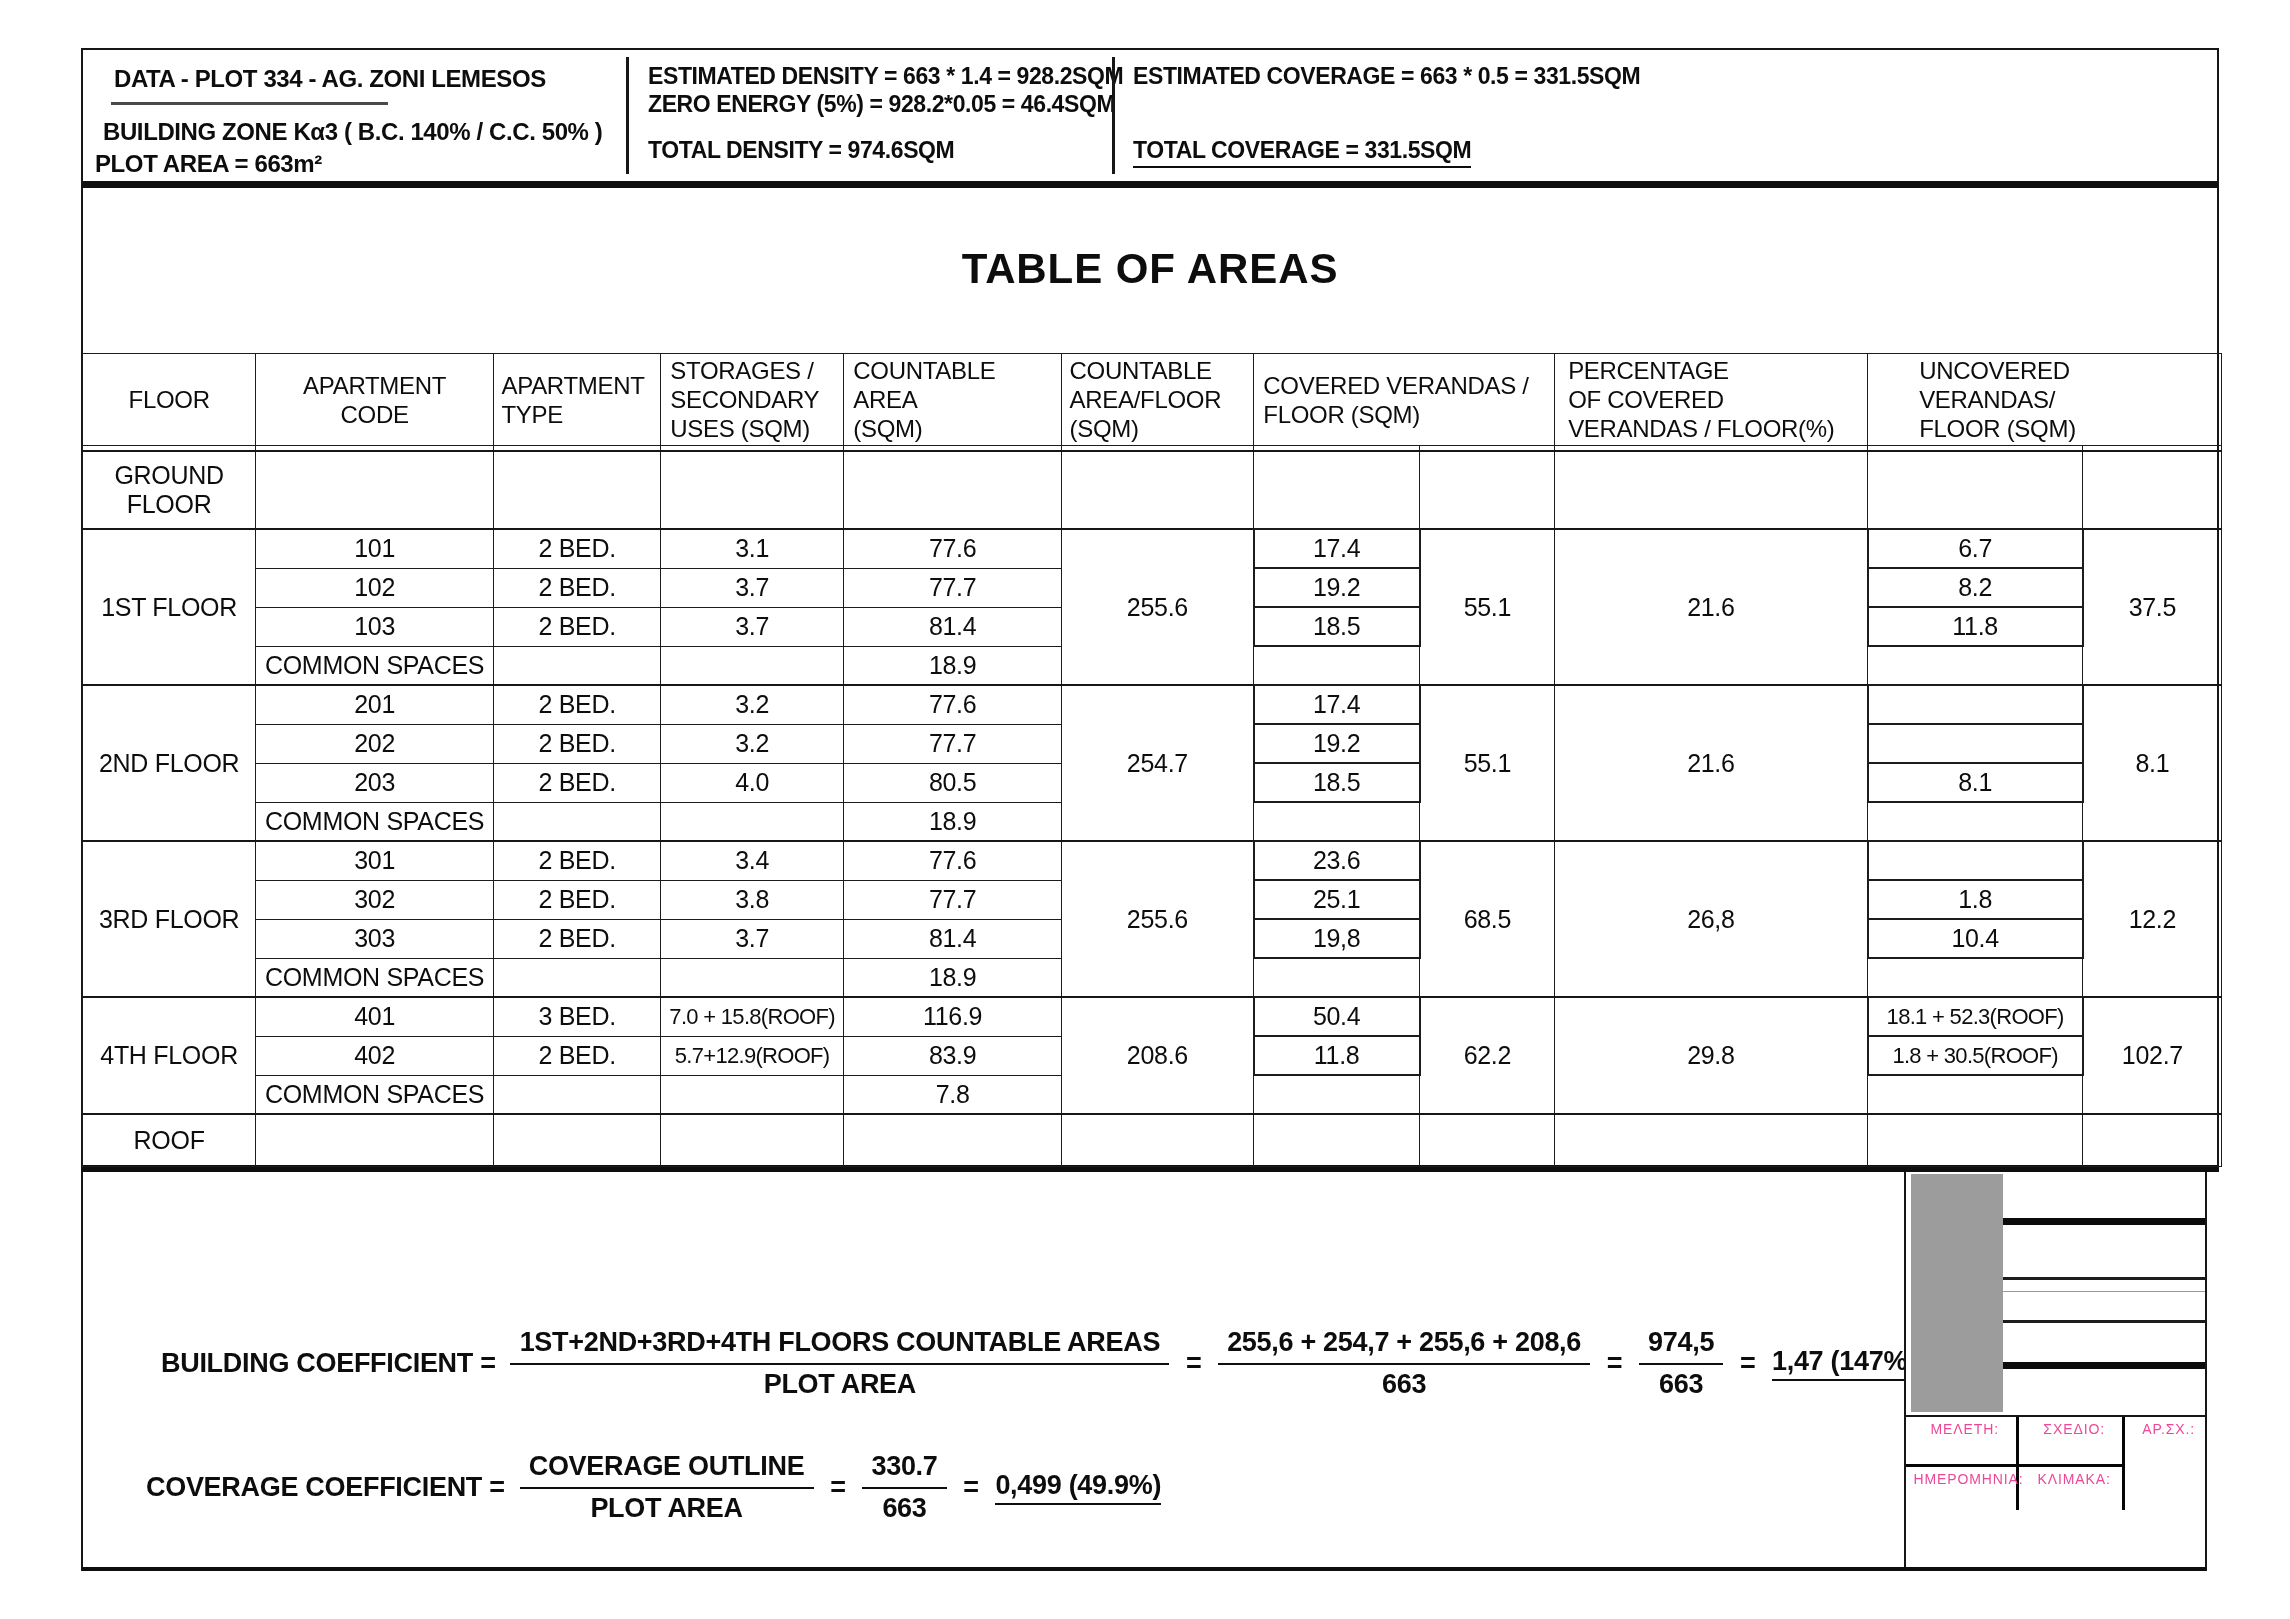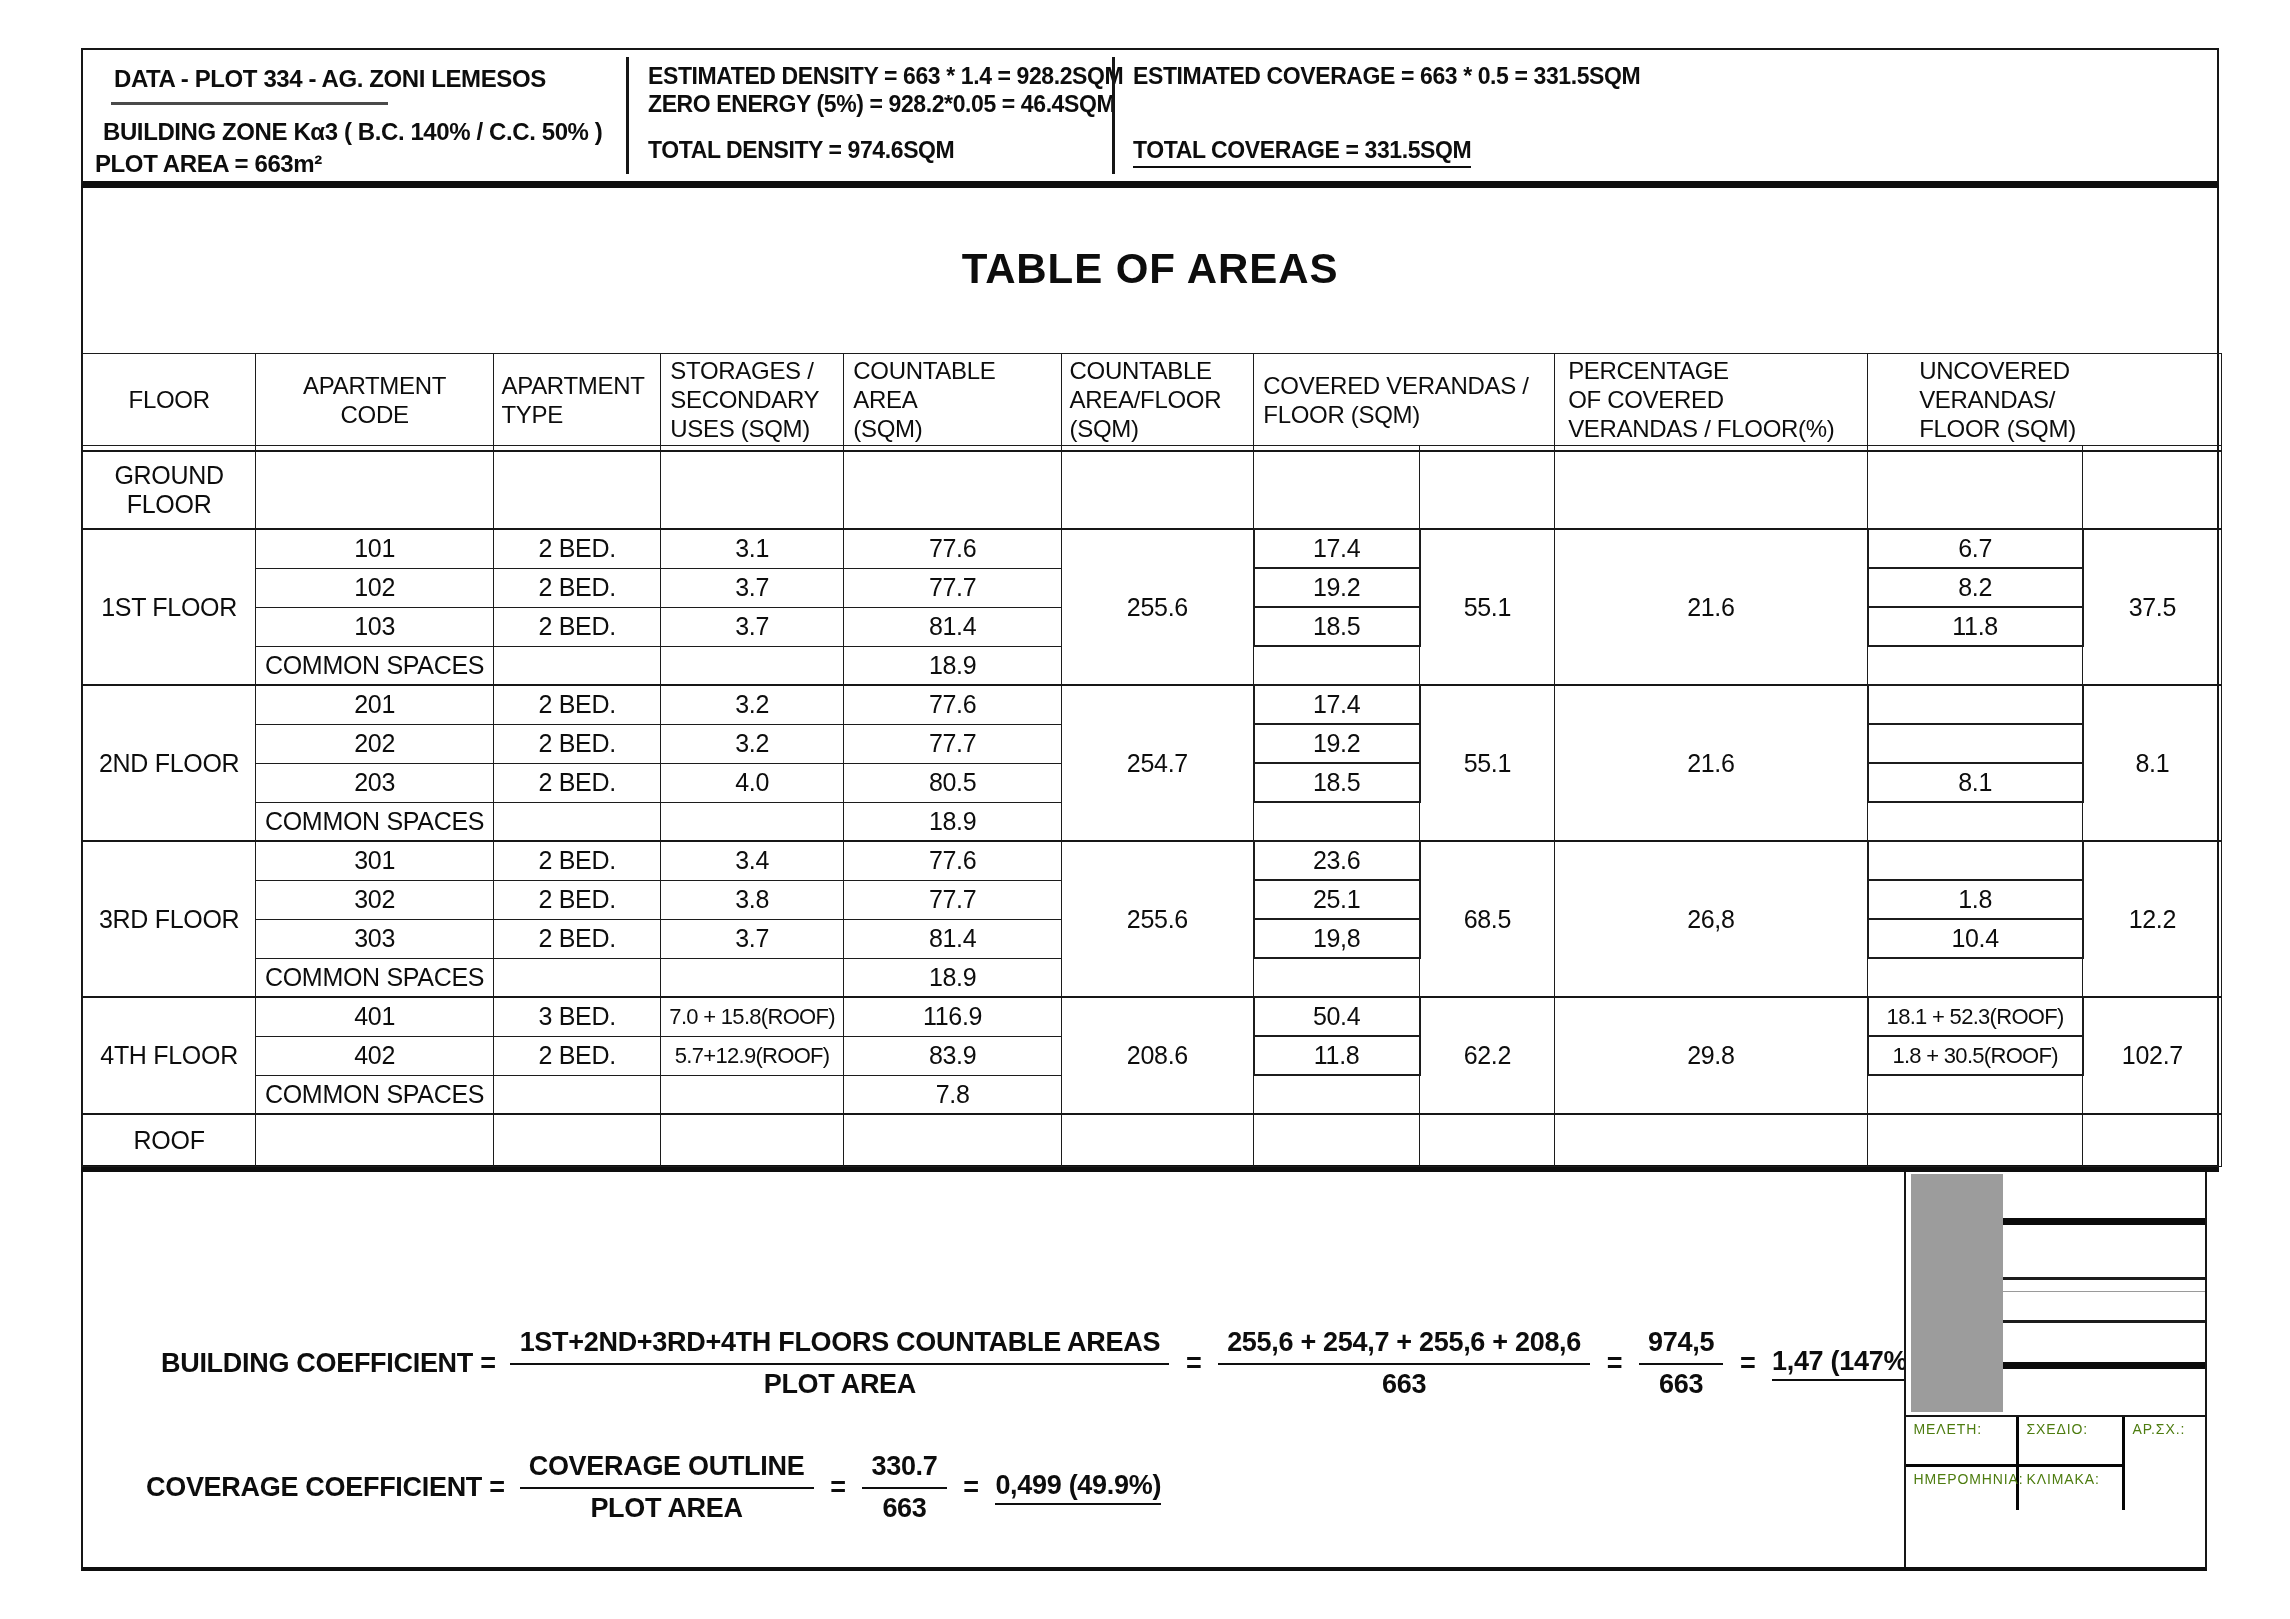--- a/index.html
+++ b/index.html
@@ -77,21 +77,21 @@
   .rev-row { background:#ffffff; }
   .rr1 { height:44px; } .rr2 { height:52px; } .rr3 { height:40px; position:relative; }
   .rr4 { height:39px; } .rr5 { height:43px; }
   .sep-thick { height:7.4px; background:#0b0b0b; }
   .sep-thin { height:2.8px; background:#1c1c1c; }
   .faint { position:absolute; left:0; right:0; top:11px; height:0.9px; background:#9a9a9a; }
   .tb-title-row { position:relative; height:53px; box-sizing:border-box; border-bottom:5.5px solid #050505; }
   .tb-label { position:absolute; left:7.4px; top:4.6px; font-size:14px; letter-spacing:4.6px; color:#1a1a1a; }
   .tb-value { position:absolute; left:5.5px; top:24px; font-size:19.4px; letter-spacing:0.9px; color:#111; }
   .tb-fields { display:grid; grid-template-columns:113px 106px auto; grid-template-rows:50px auto; height:93px; }
-  .fld { box-sizing:border-box; padding:3.7px 0 0 7.4px; font-size:14px; letter-spacing:0.9px; color:#4d7c0f; }
+  .fld { box-sizing:border-box; padding:3.7px 0 0 7.4px; font-size:14px; letter-spacing:0.9px; color:#ec4899;text-align:center; }
   .f-meleti  { grid-row:1; grid-column:1; border-right:3.7px solid #050505; border-bottom:3.7px solid #050505; }
   .f-sxedio  { grid-row:1; grid-column:2; border-right:3.7px solid #050505; border-bottom:3.7px solid #050505; }
   .f-arsx    { grid-row:1 / 3; grid-column:3; }
   .f-date    { grid-row:2; grid-column:1; border-right:3.7px solid #050505; }
   .f-klimaka { grid-row:2; grid-column:2; border-right:3.7px solid #050505; }
 </style>
 </head>
 <body>
 
 <div class="sheet">

